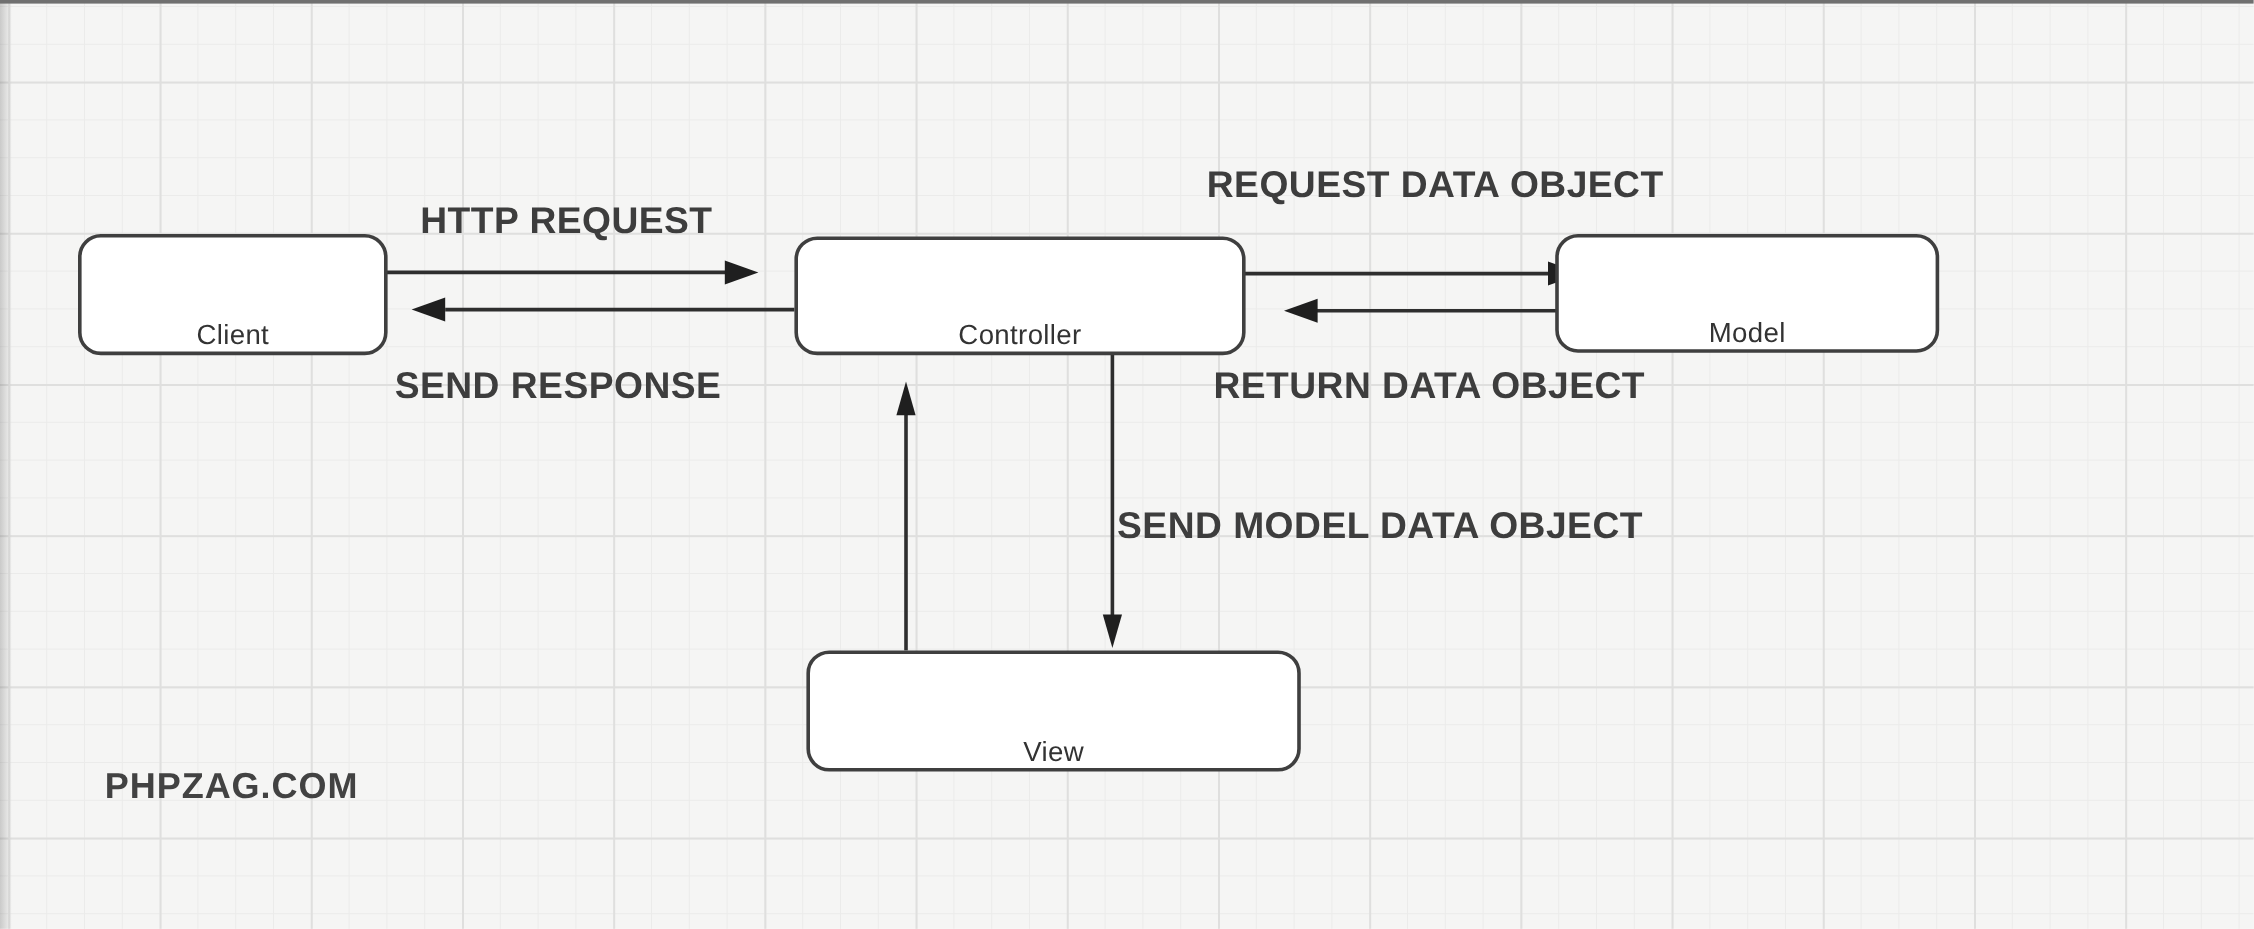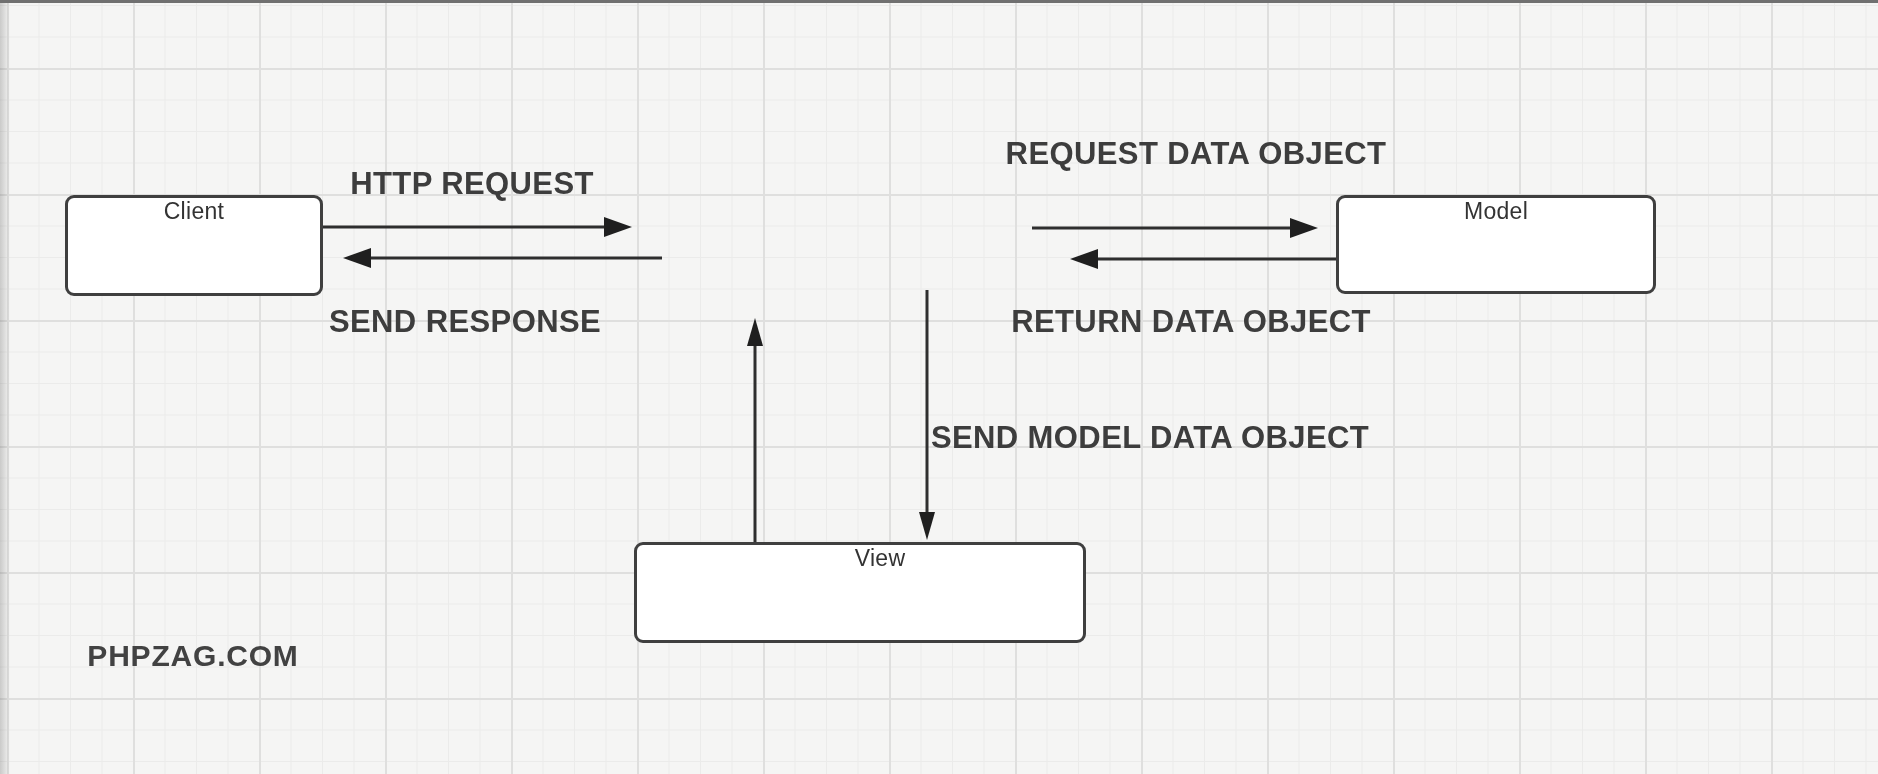--- a/index.html
+++ b/index.html
@@ -26,30 +26,30 @@
     background: #707070;
   }
   .left-shade {
     position: absolute; top: 0; left: 0; bottom: 0; width: 10px;
     background: linear-gradient(90deg, rgba(90,90,90,0.28), rgba(90,90,90,0));
   }
   .node {
     position: absolute;
     background: #ffffff;
     border: 3px solid #3f3f3f;
-    border-radius: 9px;
-    display: flex; align-items: flex-start; justify-content: center;
+    border-radius: 19px;
+    display: flex; align-items: flex-end; justify-content: center;
     color: #333333;
     font-size: 23px;
     letter-spacing: 0.3px;
   }
   .node-client     { left:  65px; top: 195px; width: 252px; height:  95px; }
   .node-controller { left: 662px; top: 197px; width: 370px; height:  93px; }
-  .node-model     { left: 1336px; top: 195px; width: 314px; height:  93px; }
-  .node-view      { left: 634px;  top: 542px; width: 406px; height:  95px; padding-left: 40px; }
+  .node-model     { left: 1296px; top: 195px; width: 314px; height:  93px; }
+  .node-view      { left: 672px;  top: 542px; width: 406px; height:  95px; }
   .edge-label {
     position: absolute;
     transform: translate(-50%, -50%);
     color: #3d3d3d;
     font-size: 31px;
     font-weight: 700;
     letter-spacing: 0.4px;
     white-space: nowrap;
     text-align: center;
   }
@@ -104,20 +104,23 @@
     </g>
     <g>
       <line x1="927" y1="290" x2="927" y2="514"></line>
       <polygon points="927,540 919,512 935,512"></polygon>
     </g>
   </svg>
 
   <div class="node node-client">
     <span>Client</span>
   </div>
+  <div class="node node-controller">
+    <span>Controller</span>
+  </div>
   <div class="node node-model">
     <span>Model</span>
   </div>
   <div class="node node-view">
     <span>View</span>
   </div>
 
   <div class="edge-label lbl-http-request">HTTP REQUEST</div>
   <div class="edge-label lbl-http-response">SEND RESPONSE</div>
   <div class="edge-label lbl-request-data">REQUEST DATA OBJECT</div>

